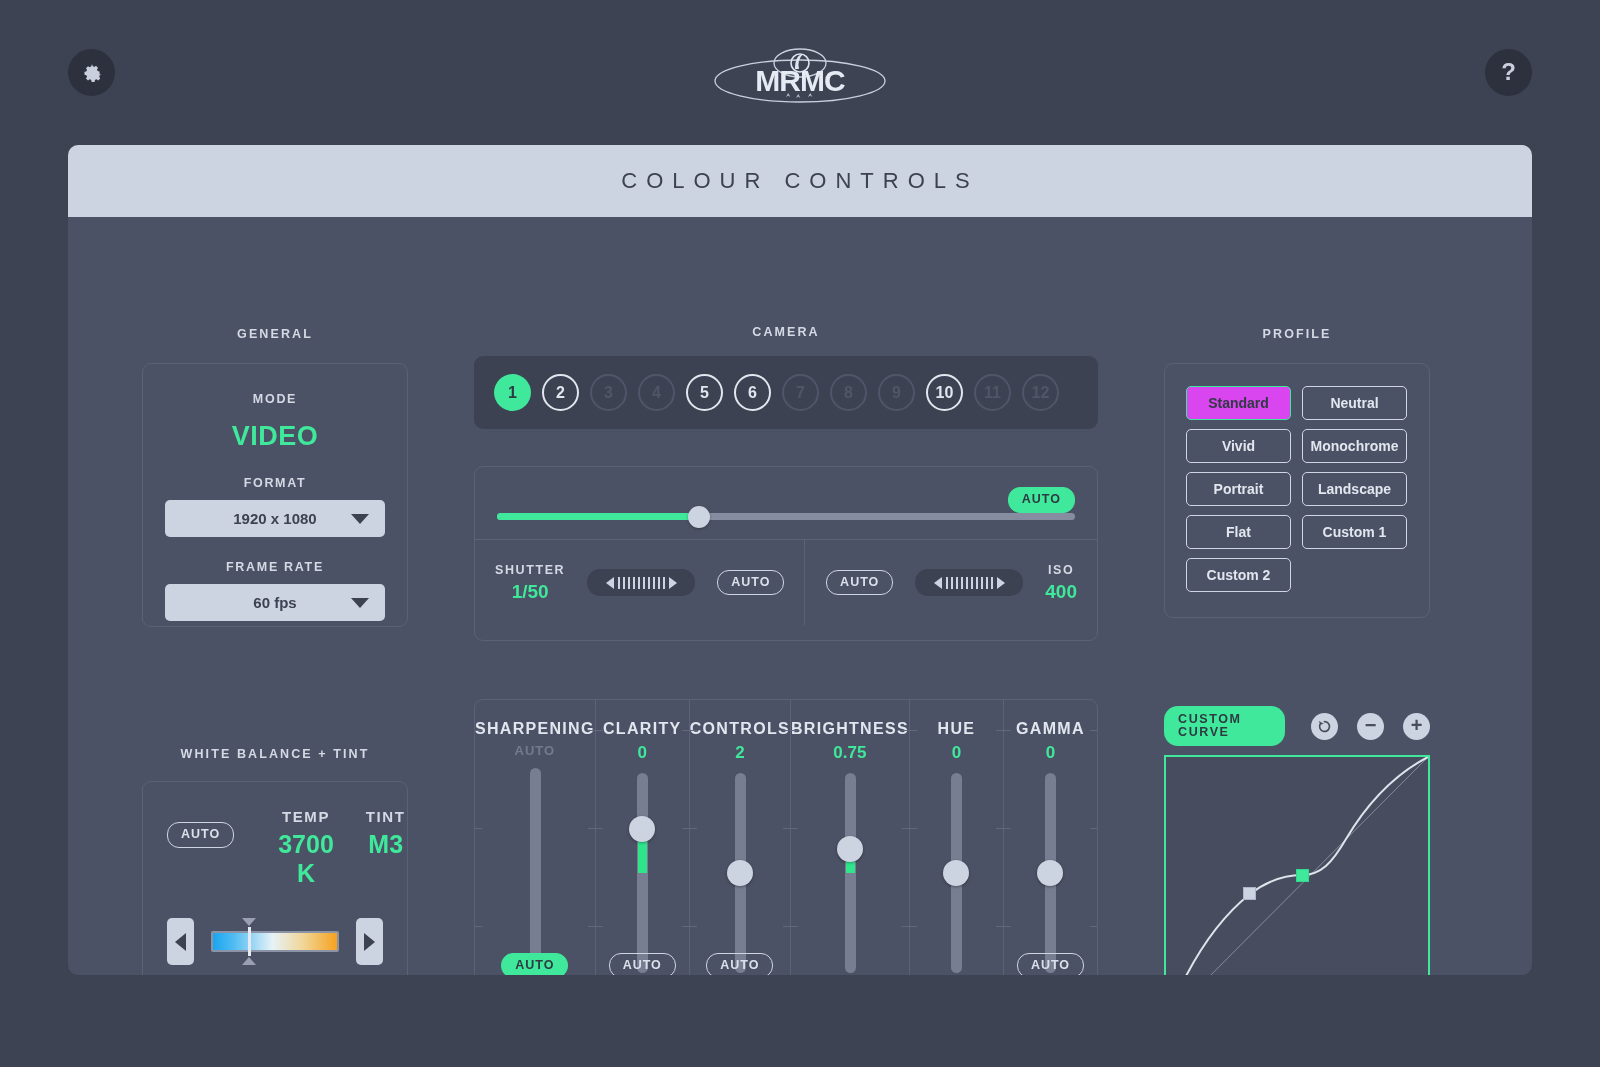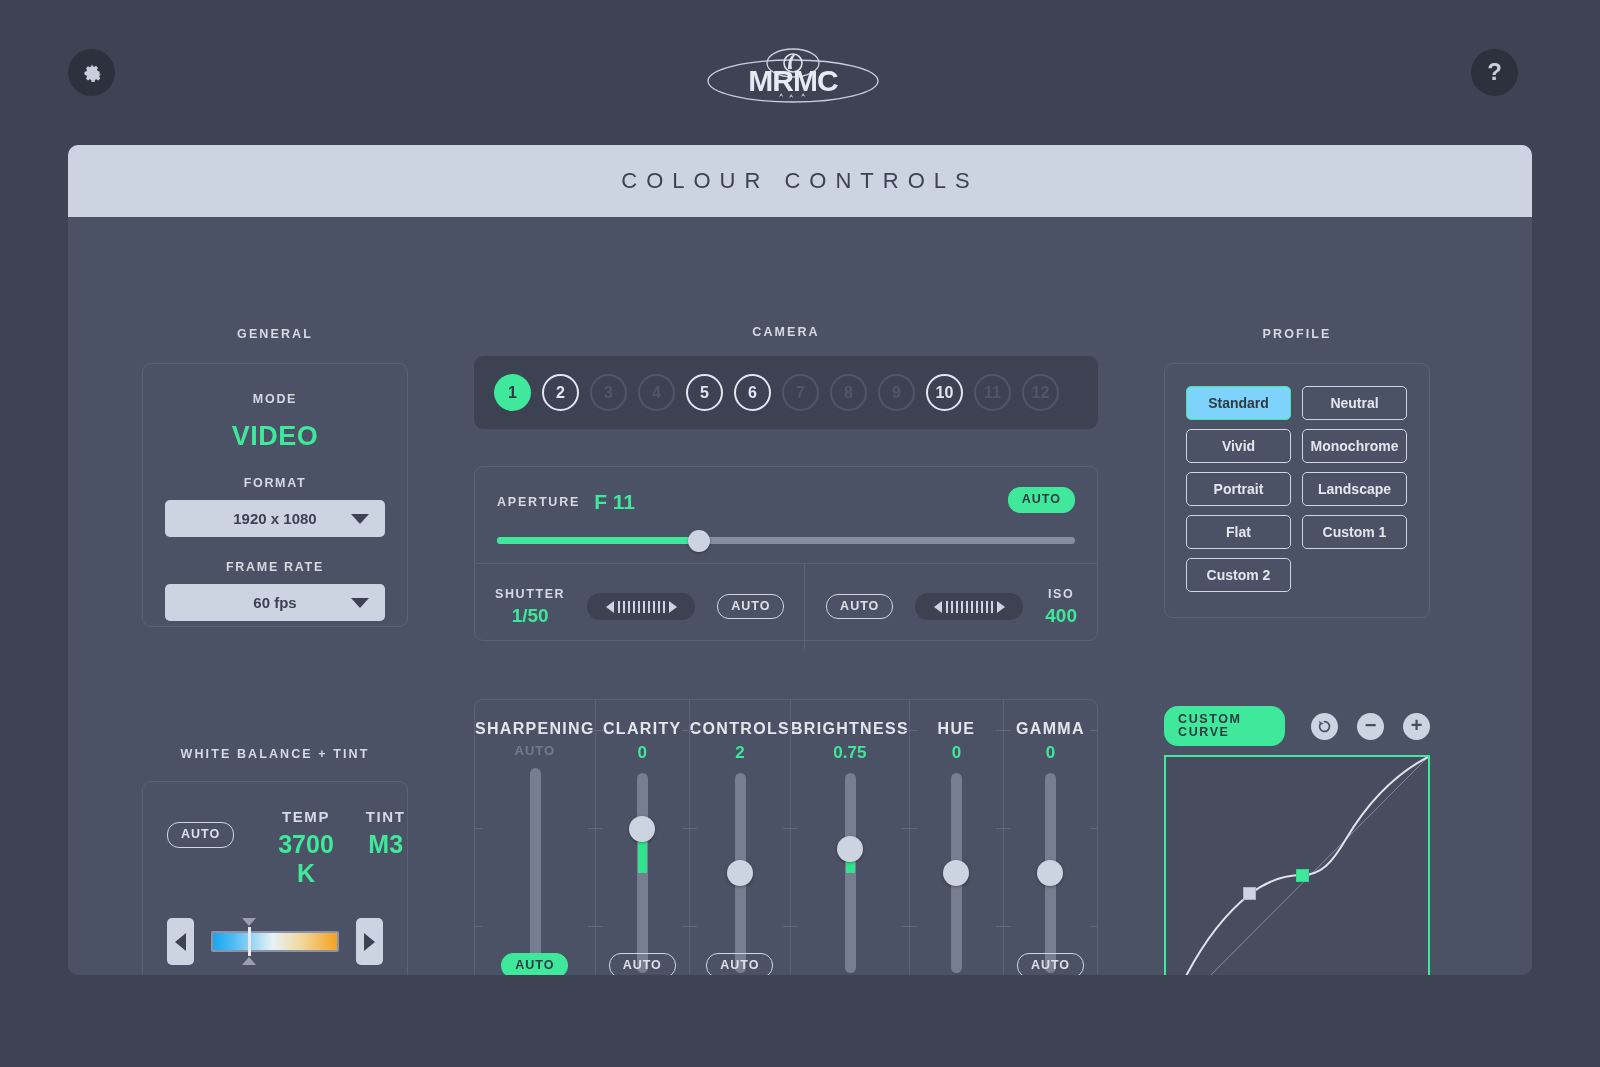--- a/index.html
+++ b/index.html
@@ -9,21 +9,21 @@
     height: 1067px;
     background: #3e4354;
     font-family: "Liberation Sans", sans-serif;
     overflow: hidden;
     position: relative;
   }
 
   
   .topbar {
     position: absolute;
-    top: 0; left: 0; right: 14px;
+    top: 0; left: 0; right: 0;
     height: 111px;
   }
   .round-btn {
     position: absolute;
     top: 49px;
     width: 47px; height: 47px;
     border-radius: 50%;
     background: #2d313e;
     display: flex; align-items: center; justify-content: center;
     cursor: pointer;
@@ -352,21 +352,21 @@
   .prof-btn {
     width: 105px; height: 34px;
     border: 1px solid #cfd5e2;
     border-radius: 5px;
     display: flex; align-items: center; justify-content: center;
     font-size: 14px; font-weight: bold;
     color: #e2e6ef;
     cursor: pointer;
     background: transparent;
   }
-  .prof-btn.active { background: #7dd3fc; border-color: #3fe89a; color: #2f3a43; }
+  .prof-btn.active { background: #d946ef; border-color: #3fe89a; color: #2f3a43; }
 
   .curve-head {
     margin-top: 91px;
     height: 34px;
     display: flex; align-items: center;
   }
   .cc-pill {
     background: #3fe89a;
     border-radius: 14px;
     color: #2f3a43;
@@ -517,24 +517,20 @@
           <div class="cam off">7</div>
           <div class="cam off">8</div>
           <div class="cam off">9</div>
           <div class="cam on">10</div>
           <div class="cam off">11</div>
           <div class="cam off">12</div>
         </div>
 
       <div class="panel expo-panel">
         <div class="expo-top">
-          <div class="ap-row">
-            <span class="ap-label">APERTURE</span>
-            <span class="ap-value">F 11</span>
-          </div>
           <div class="pill active ap-auto">AUTO</div>
           <div class="hslider">
             <div class="track"></div>
             <div class="fill" id="apFill" style="width: 35%;"></div>
             <div class="knob" id="apKnob" style="left: 35%;"></div>
           </div>
         </div>
 
         <div class="expo-bottom">
           <div class="expo-half">

